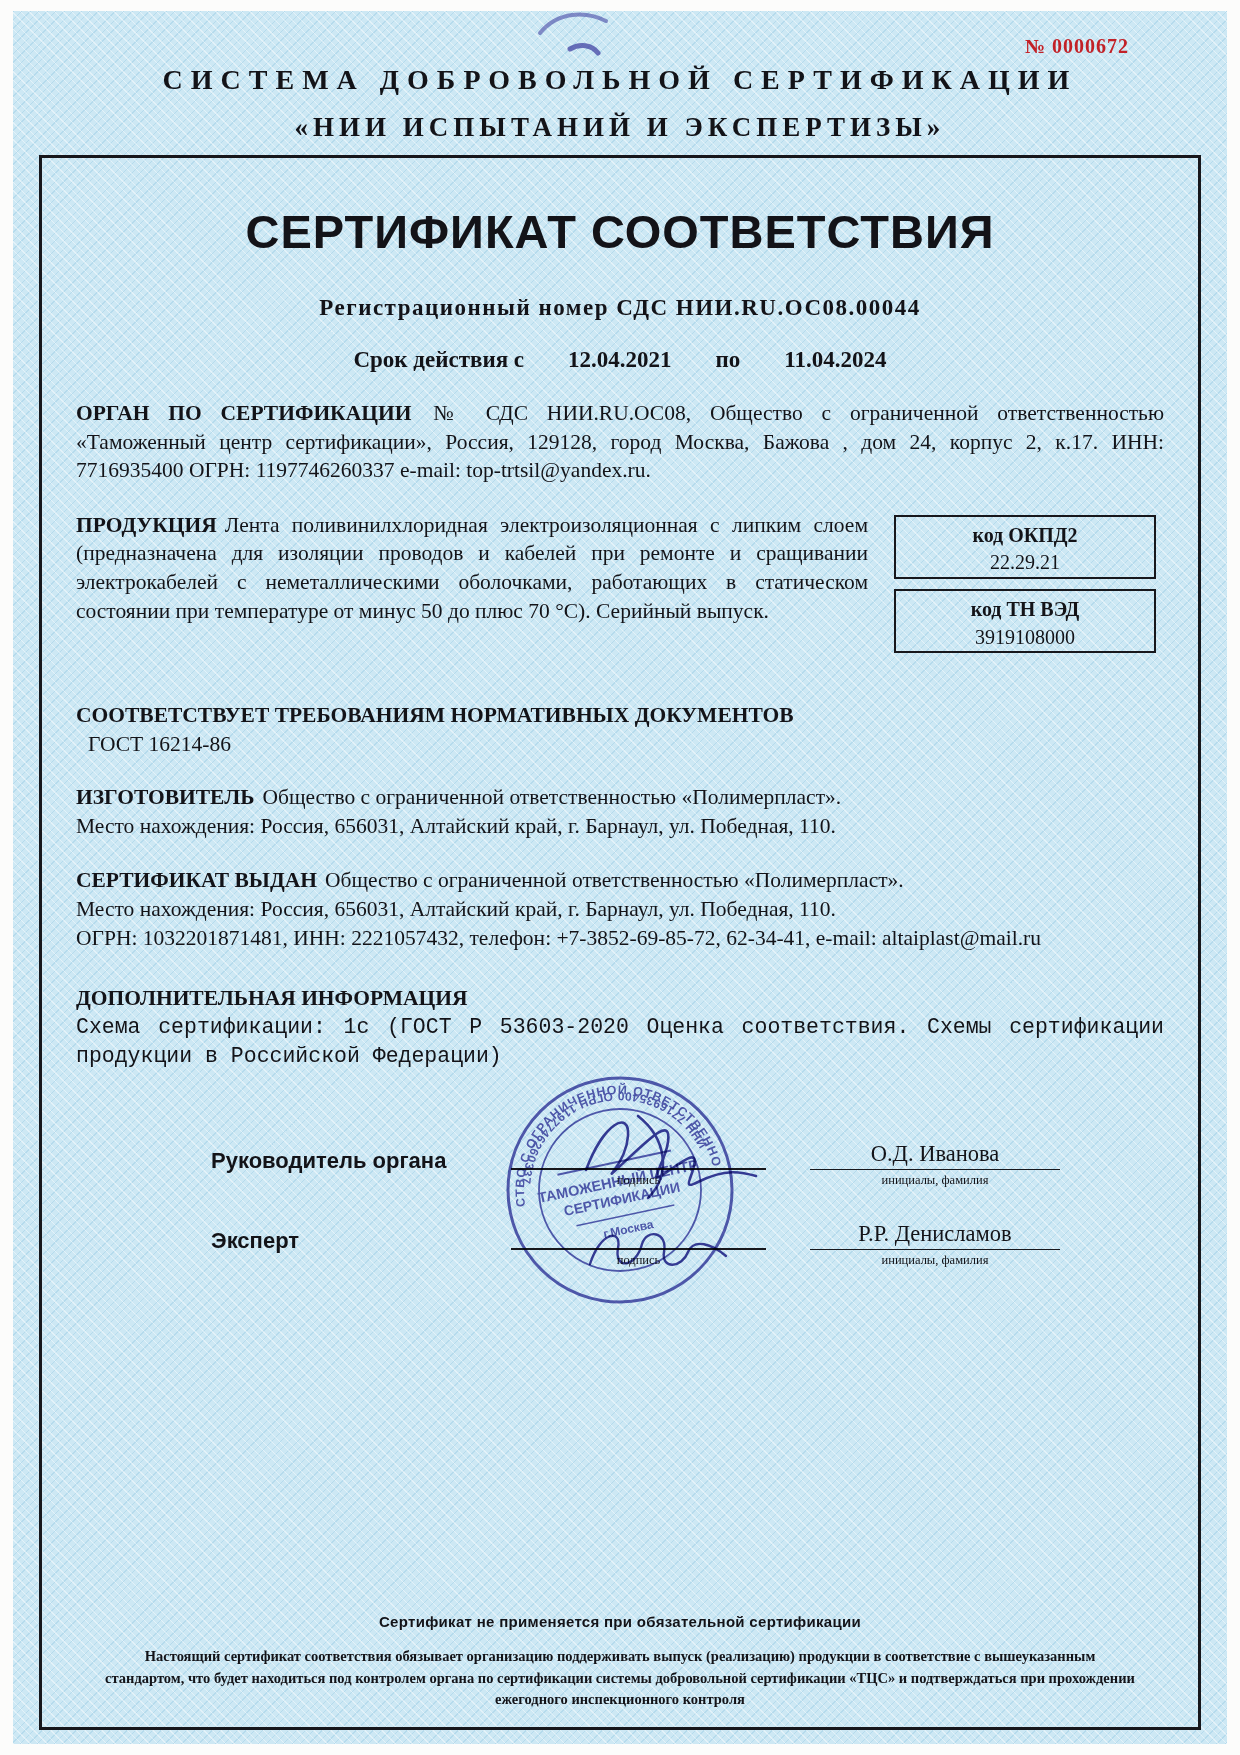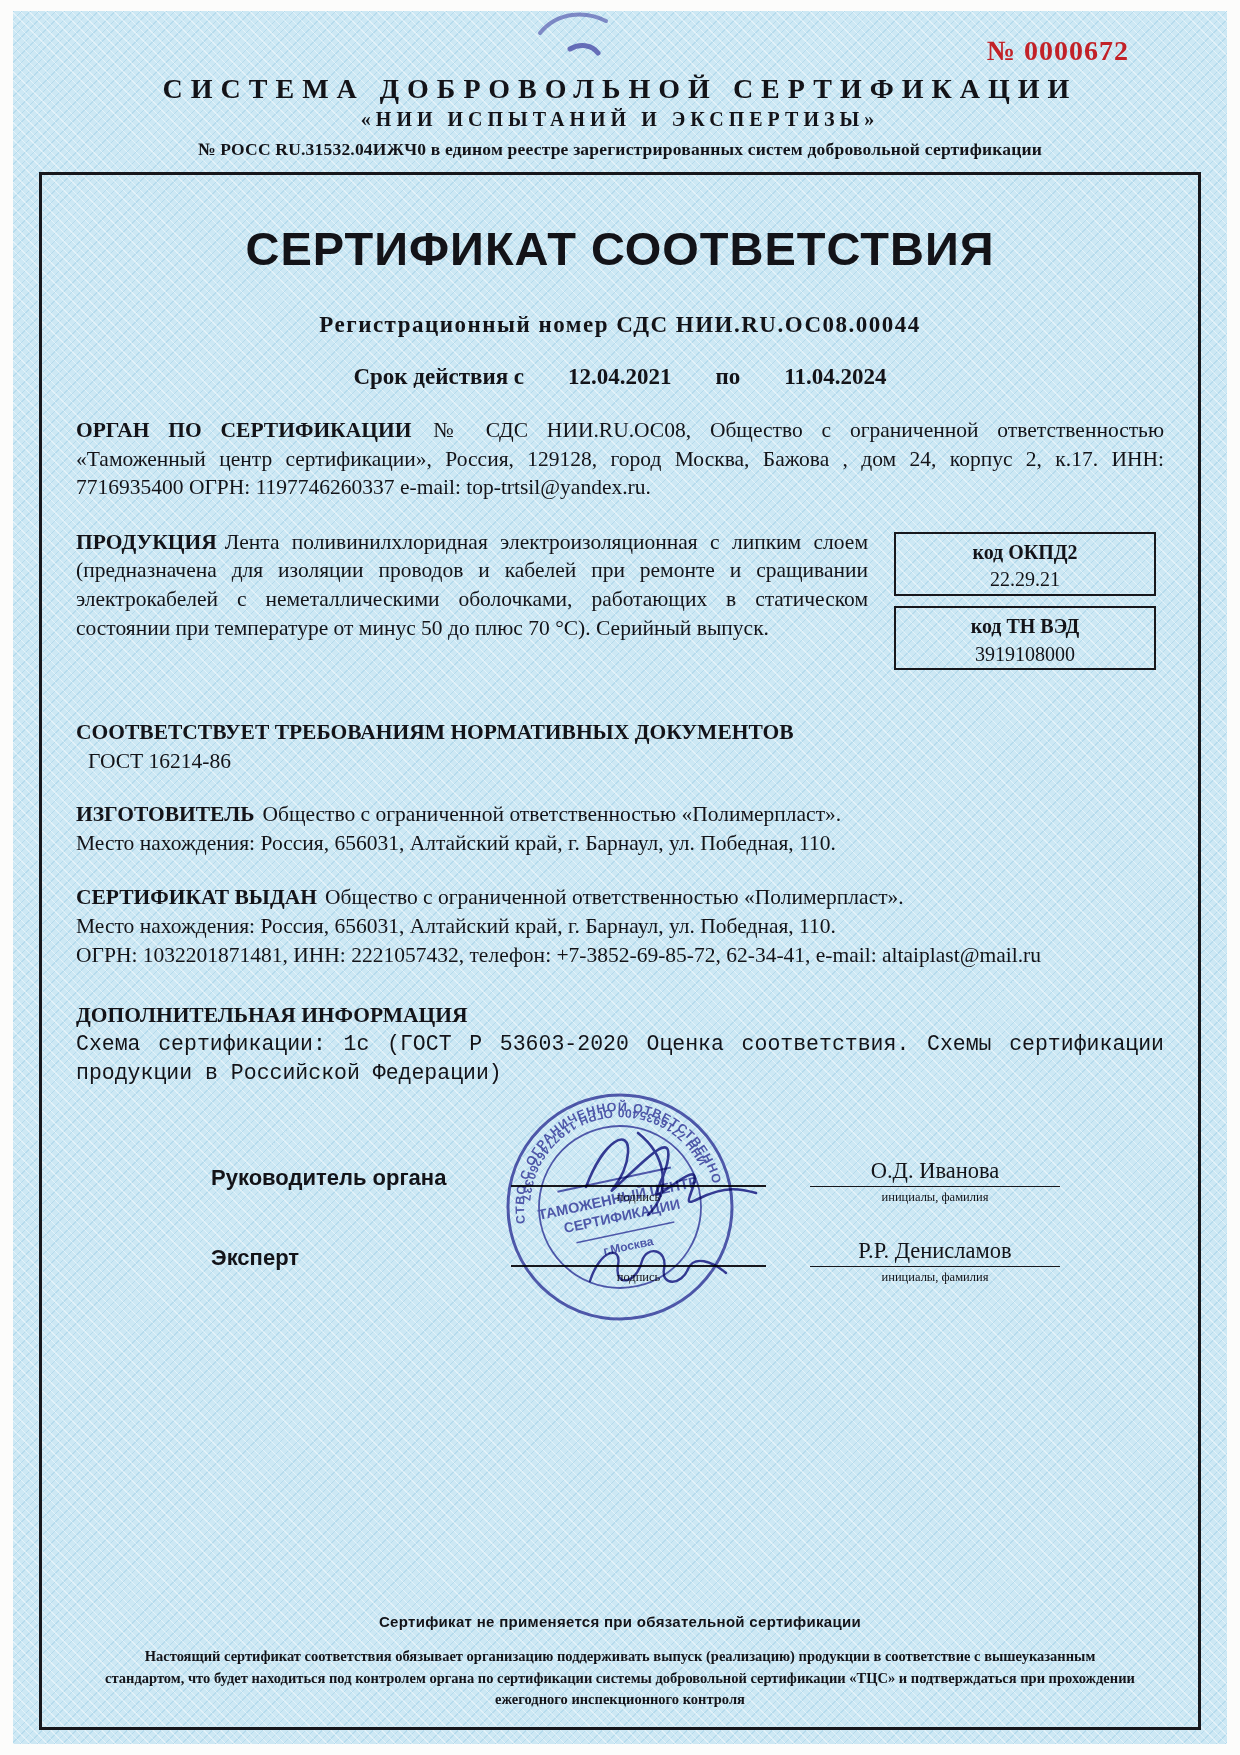--- a/index.html
+++ b/index.html
@@ -11,23 +11,23 @@
   .cert {
     width:100%; height:100%; position:relative;
     display:flex; flex-direction:column;
     background-color:#cde8f4;
     background-image:
       repeating-linear-gradient(45deg, rgba(255,255,255,0.45) 0 1px, rgba(255,255,255,0) 1px 6px),
       repeating-linear-gradient(135deg, rgba(126,188,219,0.30) 0 1px, rgba(126,188,219,0) 1px 6px);
     padding-top:24px;
   }
 
-  .cert-number { text-align:right; padding-right:98px; font-weight:bold; font-size:28px; color:#c22127; letter-spacing:1px; }
+  .cert-number { text-align:right; padding-right:98px; font-weight:bold; font-size:20px; color:#c22127; letter-spacing:1px; }
   .hdr1 { text-align:center; font-weight:bold; font-size:28px; letter-spacing:8px; margin-top:6px; white-space:nowrap; }
-  .hdr2 { text-align:center; font-weight:bold; font-size:20px; letter-spacing:5px; margin-top:3px; white-space:nowrap; }
+  .hdr2 { text-align:center; font-weight:bold; font-size:27px; letter-spacing:5px; margin-top:16px; white-space:nowrap; }
   .hdr3 { text-align:center; font-weight:bold; font-size:17.5px; margin-top:8px; letter-spacing:0.2px; white-space:nowrap; }
 
   .frame {
     flex:1 1 auto; margin:12px 26px 14px;
     border:3px solid #17171c;
     padding:0 34px;
     display:flex; flex-direction:column;
   }
 
   .title { text-align:center; font-family:"Liberation Sans", sans-serif; font-weight:bold; font-size:47px; letter-spacing:1px; margin-top:46px; }
@@ -68,21 +68,20 @@
 </head>
 <body>
 
 <div class="page">
   <div class="cert">
 
     <div class="cert-number">№ 0000672</div>
 
     <div class="hdr1">СИСТЕМА ДОБРОВОЛЬНОЙ СЕРТИФИКАЦИИ</div>
     <div class="hdr2">«НИИ ИСПЫТАНИЙ И ЭКСПЕРТИЗЫ»</div>
-    <div class="hdr3">№ РОСС RU.31532.04ИЖЧ0 в едином реестре зарегистрированных систем добровольной сертификации</div>
 
     <div class="frame">
 
       <div class="title">СЕРТИФИКАТ СООТВЕТСТВИЯ</div>
 
       <div class="regline">Регистрационный номер СДС НИИ.RU.ОС08.00044</div>
 
       <div class="validity">
         <span>Срок действия с</span><span class="vgap"></span><span>12.04.2021</span><span class="vgap"></span><span>по</span><span class="vgap"></span><span>11.04.2024</span>
       </div>

